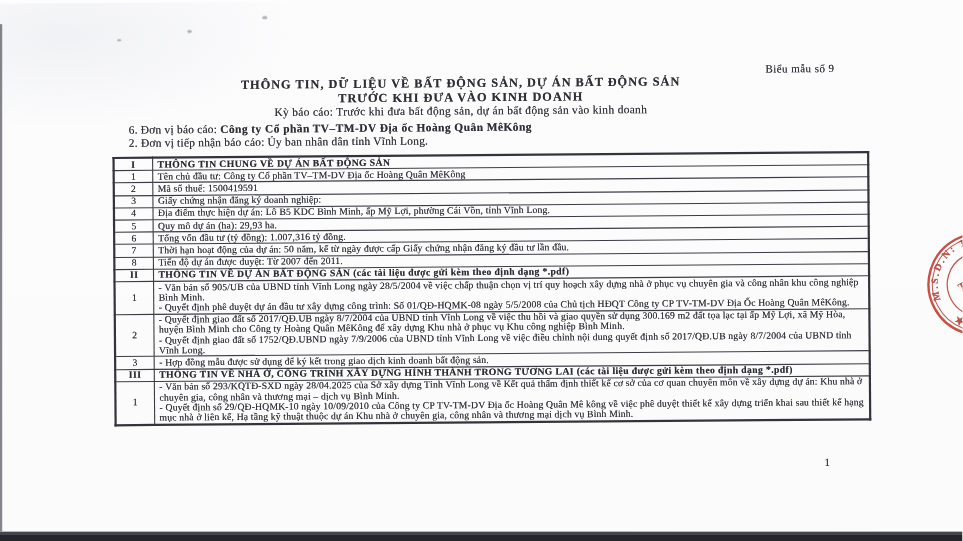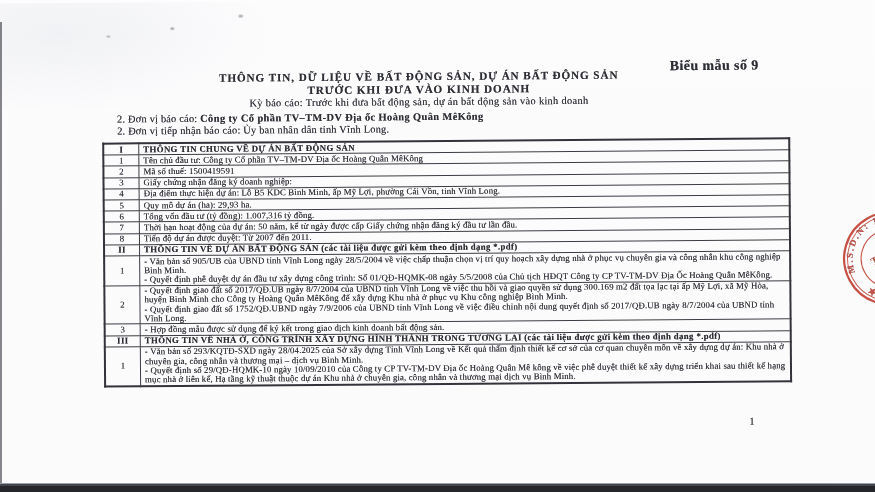--- a/index.html
+++ b/index.html
@@ -11,21 +11,21 @@
   .paper{
     position:absolute;left:0;top:0;width:875px;height:484px;
     background:
       radial-gradient(ellipse 300px 120px at 60px 30px, rgba(190,194,205,.18), rgba(0,0,0,0) 70%),
       linear-gradient(180deg,#fcfcfd 0%,#fbfbfc 100%);
     transform:rotate(-0.45deg);
     transform-origin:50% 50%;
     color:#2e2f35;
   }
   .paper *{text-shadow:0 0 .45px rgba(45,46,56,.65);}
-  .form-label{position:absolute;top:60px;right:115px;font-size:14px;font-weight:bold;letter-spacing:.4px;}
+  .form-label{position:absolute;top:60px;right:115px;font-size:10px;font-weight:normal;letter-spacing:.4px;}
   .title-wrap{position:absolute;top:70px;left:40px;width:760px;text-align:center;}
   .title1,.title2{font-weight:bold;font-size:11.2px;letter-spacing:.9px;line-height:12.5px;}
   .period{position:absolute;top:96px;left:40px;width:760px;text-align:center;font-size:10.4px;letter-spacing:.3px;}
   .unit-line{position:absolute;left:118px;font-size:10.4px;letter-spacing:.2px;white-space:nowrap;}
   .unit1{top:111px;}
   .unit2{top:123px;}
   .unit-line b{letter-spacing:.4px;}
   table.info{
     position:absolute;left:103px;top:140px;width:688px;
     border-collapse:collapse;table-layout:fixed;
@@ -61,21 +61,21 @@
 
   <div class="form-label">Biểu mẫu số 9</div>
 
   <div class="title-wrap">
     <div class="title1">THÔNG TIN, DỮ LIỆU VỀ BẤT ĐỘNG SẢN, DỰ ÁN BẤT ĐỘNG SẢN</div>
     <div class="title2">TRƯỚC KHI ĐƯA VÀO KINH DOANH</div>
   </div>
 
   <div class="period">Kỳ báo cáo: Trước khi đưa bất động sản, dự án bất động sản vào kinh doanh</div>
 
-  <div class="unit-line unit1"><span>2. Đơn vị báo cáo: </span><b>Công ty Cổ phần TV–TM-DV Địa ốc Hoàng Quân MêKông</b></div>
+  <div class="unit-line unit1"><span>6. Đơn vị báo cáo: </span><b>Công ty Cổ phần TV–TM-DV Địa ốc Hoàng Quân MêKông</b></div>
   <div class="unit-line unit2">2. Đơn vị tiếp nhận báo cáo: Ủy ban nhân dân tỉnh Vĩnh Long.</div>
 
   <table class="info">
     <tbody>
         <tr class="section-header">
           <td class="num">I</td>
           <td class="txt">THÔNG TIN CHUNG VỀ DỰ ÁN BẤT ĐỘNG SẢN</td>
         </tr>
         <tr>
           <td class="num">1</td>

